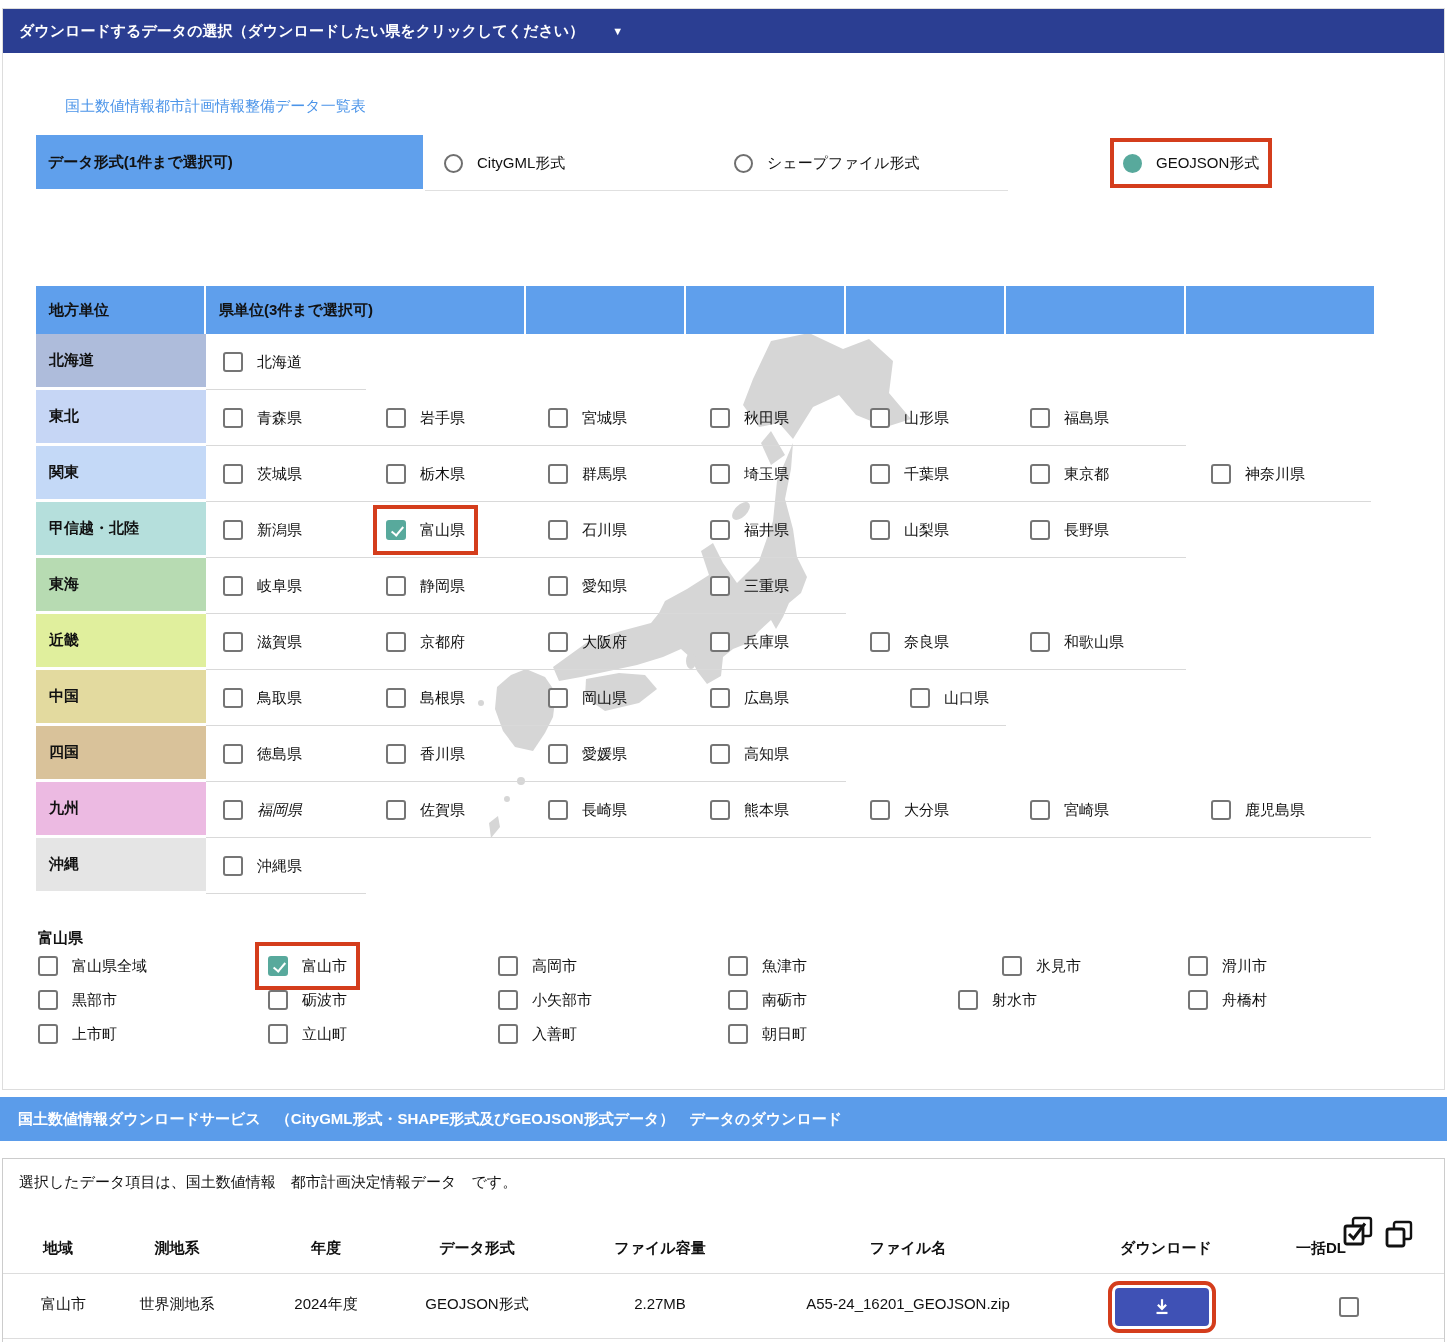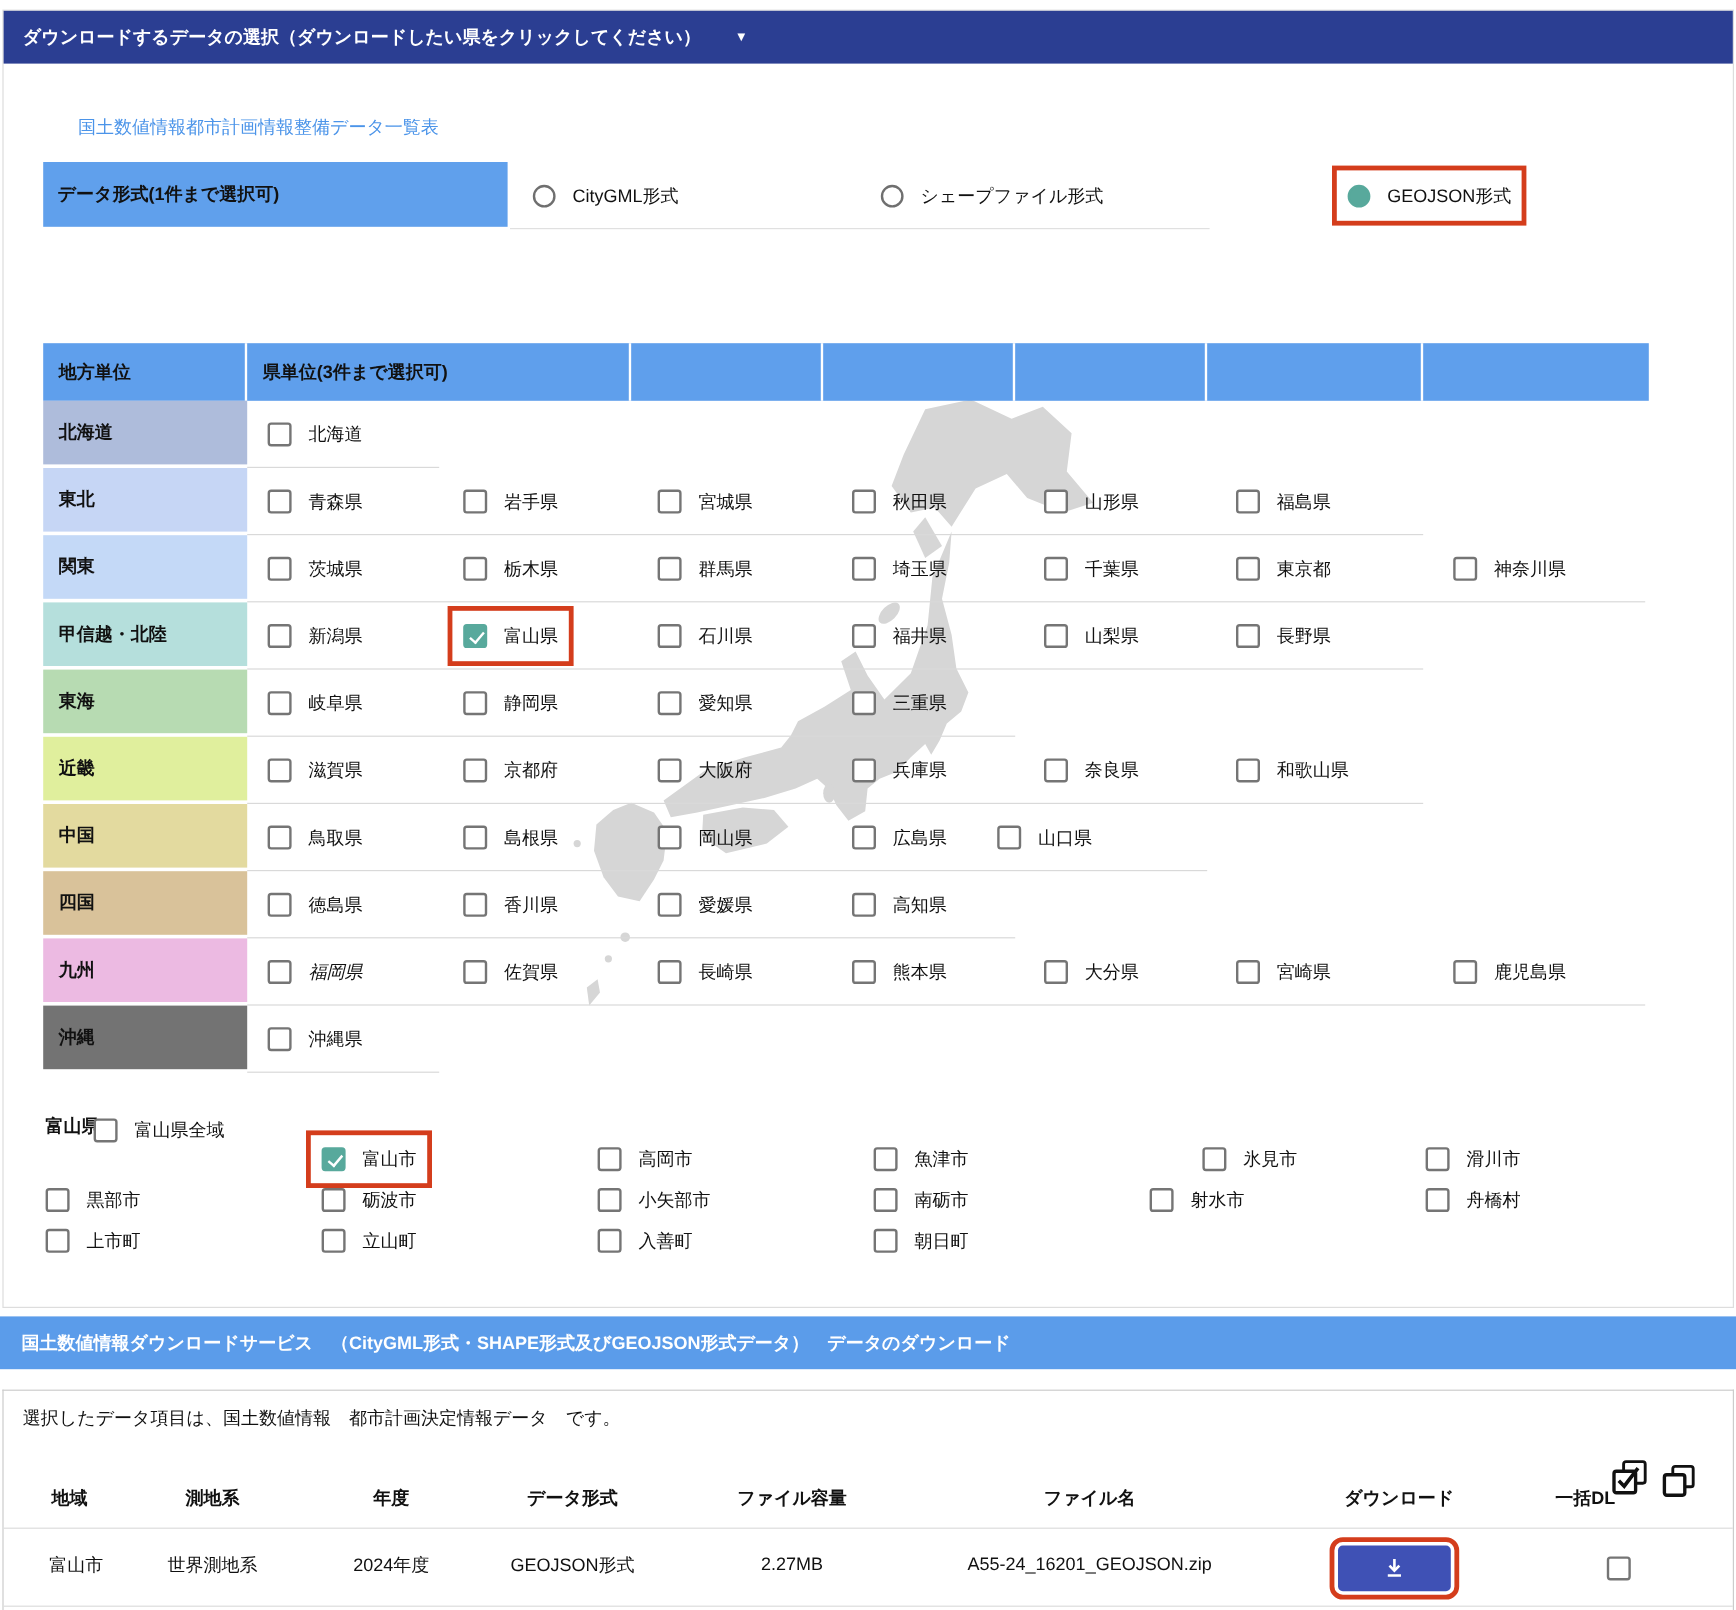--- a/index.html
+++ b/index.html
@@ -287,21 +287,21 @@
             <span>島根県</span>
           </div>
           <div class="item" style="left: 512px; top: 16px;">
             <span class="cb"></span>
             <span>岡山県</span>
           </div>
           <div class="item" style="left: 674px; top: 16px;">
             <span class="cb"></span>
             <span>広島県</span>
           </div>
-          <div class="item" style="left: 795px; top: 16px;">
+          <div class="item" style="left: 874px; top: 16px;">
             <span class="cb"></span>
             <span>山口県</span>
           </div>
         </div>
         <div class="prow">
           <div class="regioncell" style="background: rgb(217, 194, 154);">四国</div>
           <div class="rowline" style="width: 640px;"></div>
           <div class="item" style="left: 187px; top: 16px;">
             <span class="cb"></span>
             <span>徳島県</span>
@@ -345,33 +345,33 @@
           <div class="item" style="left: 994px; top: 16px;">
             <span class="cb"></span>
             <span>宮崎県</span>
           </div>
           <div class="item" style="left: 1175px; top: 16px;">
             <span class="cb"></span>
             <span>鹿児島県</span>
           </div>
         </div>
         <div class="prow">
-          <div class="regioncell" style="background: #737373;">沖縄</div>
+          <div class="regioncell" style="background: #e5e5e5;">沖縄</div>
           <div class="rowline" style="width: 160px;"></div>
           <div class="item" style="left: 187px; top: 16px;">
             <span class="cb"></span>
             <span>沖縄県</span>
           </div>
         </div>
       </div>
   </div>
 
   <div id="citytitle">富山県</div>
   <div id="cityitems">
-      <div class="item city-item" style="left: 35px; top: 922px; margin-left: 40px;">
+      <div class="item city-item" style="left: 35px; top: 946px;">
         <span class="cb"></span>
         <span>富山県全域</span>
       </div>
       <div class="item hl city-item" style="left: 265px; top: 946px;">
         <span class="cb checked"></span>
         <span>富山市</span>
       </div>
       <div class="item city-item" style="left: 495px; top: 946px;">
         <span class="cb"></span>
         <span>高岡市</span>

